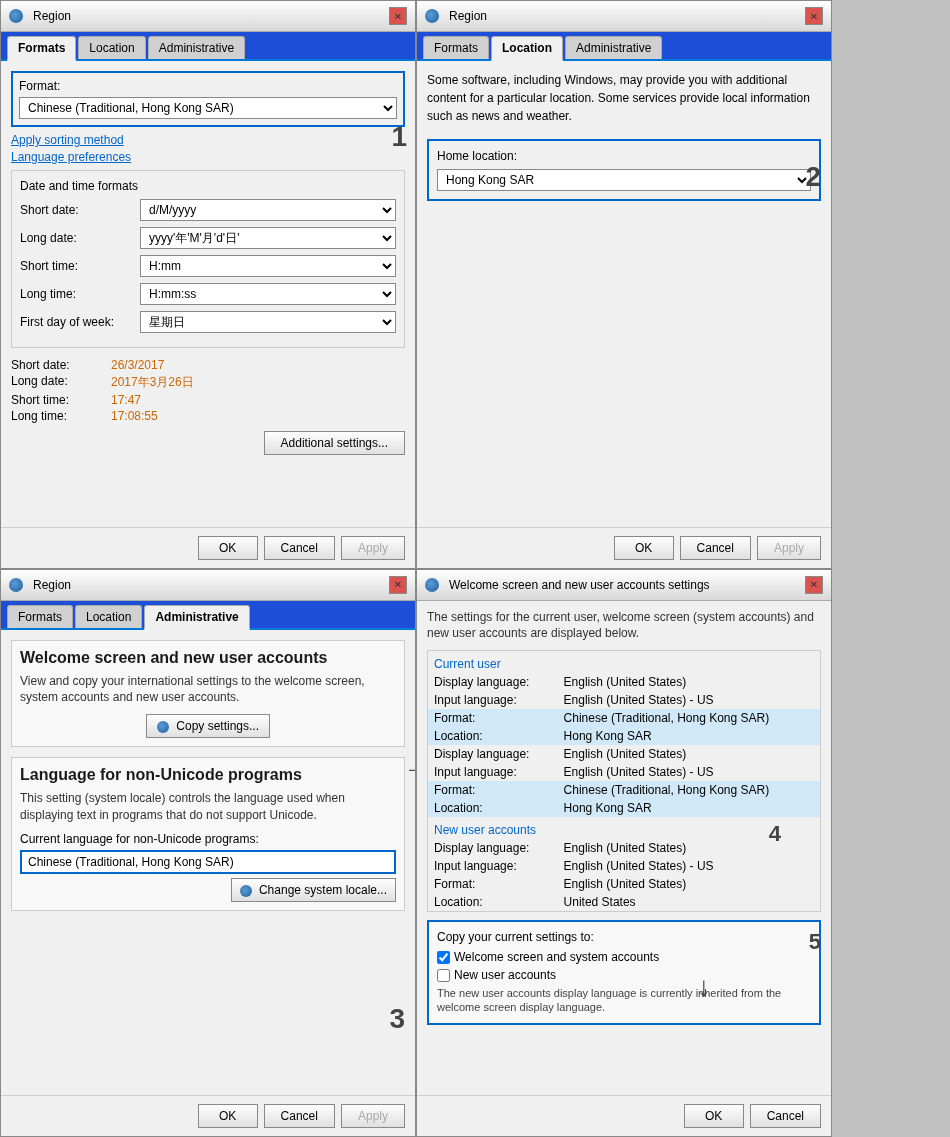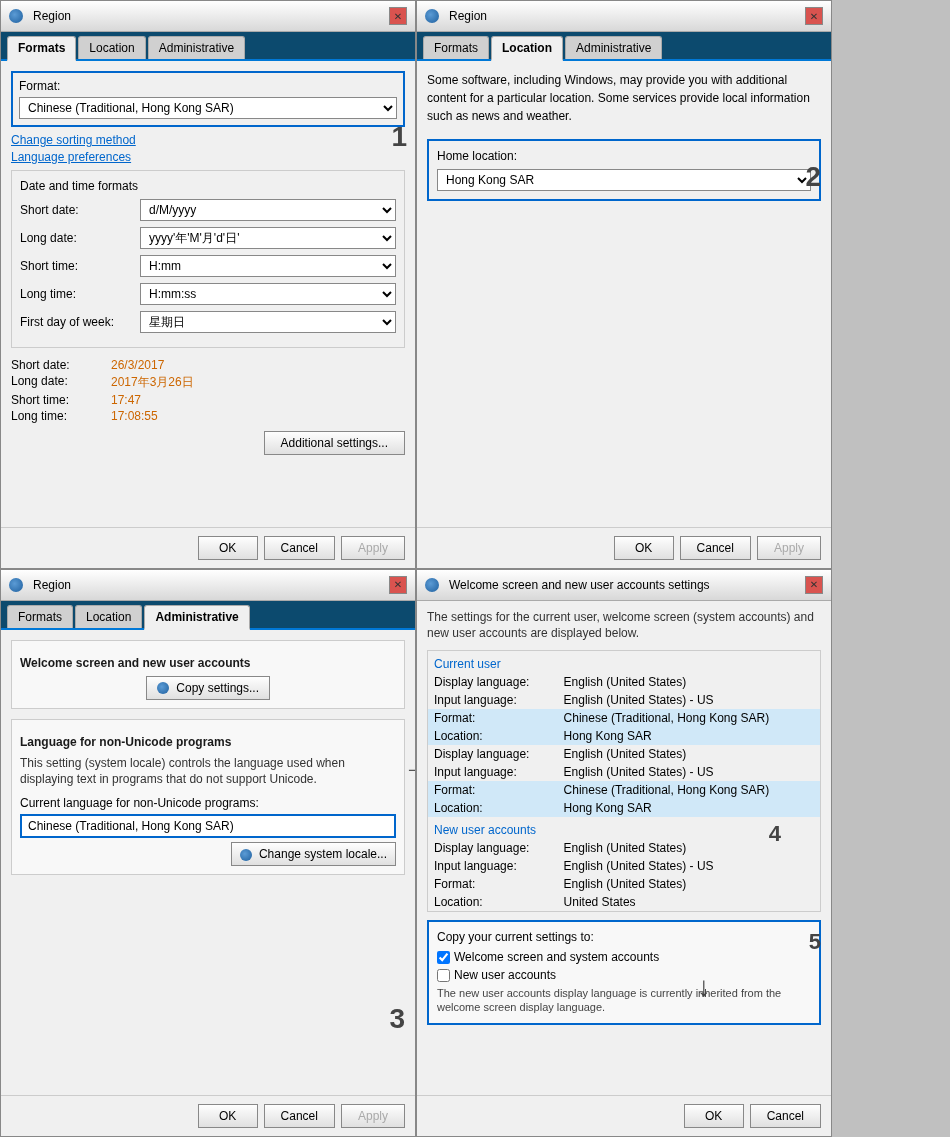--- a/index.html
+++ b/index.html
@@ -50,21 +50,21 @@
       border: 1px solid #888;
       display: flex;
       align-items: center;
       justify-content: center;
       cursor: pointer;
       font-size: 10px;
       color: #333;
     }
     .tabs {
       display: flex;
-      background: #0c4a6e;
+      background: #1d4ed8;
       border-bottom: 2px solid #0078d7;
       padding: 0 6px;
       padding-top: 4px;
     }
     .tab {
       padding: 4px 10px;
       border: 1px solid #aaa;
       border-bottom: none;
       background: #d0d0d0;
       cursor: pointer;
@@ -156,25 +156,24 @@
       color: #555;
     }
     
     .section-box {
       border: 1px solid #ccc;
       padding: 8px;
       margin-bottom: 10px;
       background: #f8f8f8;
     }
     .section-box-title {
-      font-size: 12px;
+      font-size: 16px;
       font-weight: bold;
       margin-bottom: 6px;
       color: #1a1a1a;
-      margin-top: 7px;
     }
     .section-box-desc {
       font-size: 12px;
       color: #333;
       margin-bottom: 8px;
       line-height: 1.4;
     }
     .highlighted-input {
       border: 2px solid #0066cc;
       background: white;
@@ -261,21 +260,21 @@
       <div class="tab">Location</div>
       <div class="tab">Administrative</div>
     </div>
     <div class="content" style="position:relative;">
       <div style="border: 2px solid #0066cc; padding: 6px; margin-bottom: 6px;">
         <div style="font-size:12px; margin-bottom:4px;">Format:</div>
         <select style="width:100%; height:22px; font-size:12px;">
           <option>Chinese (Traditional, Hong Kong SAR)</option>
         </select>
       </div>
-      <a class="link">Change sorting method</a>
+      <a class="link">Apply sorting method</a>
       <a class="link">Language preferences</a>
       <div style="border:1px solid #ccc; padding:8px; margin-top:6px;">
         <div style="font-size:12px; margin-bottom:6px;">Date and time formats</div>
         <div class="select-row">
           <span class="select-label">Short date:</span>
           <select><option>d/M/yyyy</option></select>
         </div>
         <div class="select-row">
           <span class="select-label">Long date:</span>
           <select><option>yyyy'年'M'月'd'日'</option></select>
@@ -364,20 +363,21 @@
     </div>
     <div class="tabs">
       <div class="tab">Formats</div>
       <div class="tab">Location</div>
       <div class="tab active">Administrative</div>
     </div>
     <div class="content" style="position:relative;">
 
       <div class="section-box">
         <div class="section-box-title">Welcome screen and new user accounts</div>
+        <div class="section-box-desc">View and copy your international settings to the welcome screen, system accounts and new user accounts.</div>
         <div style="text-align:center;">
           <button class="btn" style="padding:4px 10px;">
             <span class="globe-icon" style="width:12px;height:12px;"></span>
             <span>Copy settings...</span>
           </button>
         </div>
       </div>
 
       <span class="arrow-right" style="right: -16px; top: 120px; z-index:10; font-size:28px;">→</span>
 

